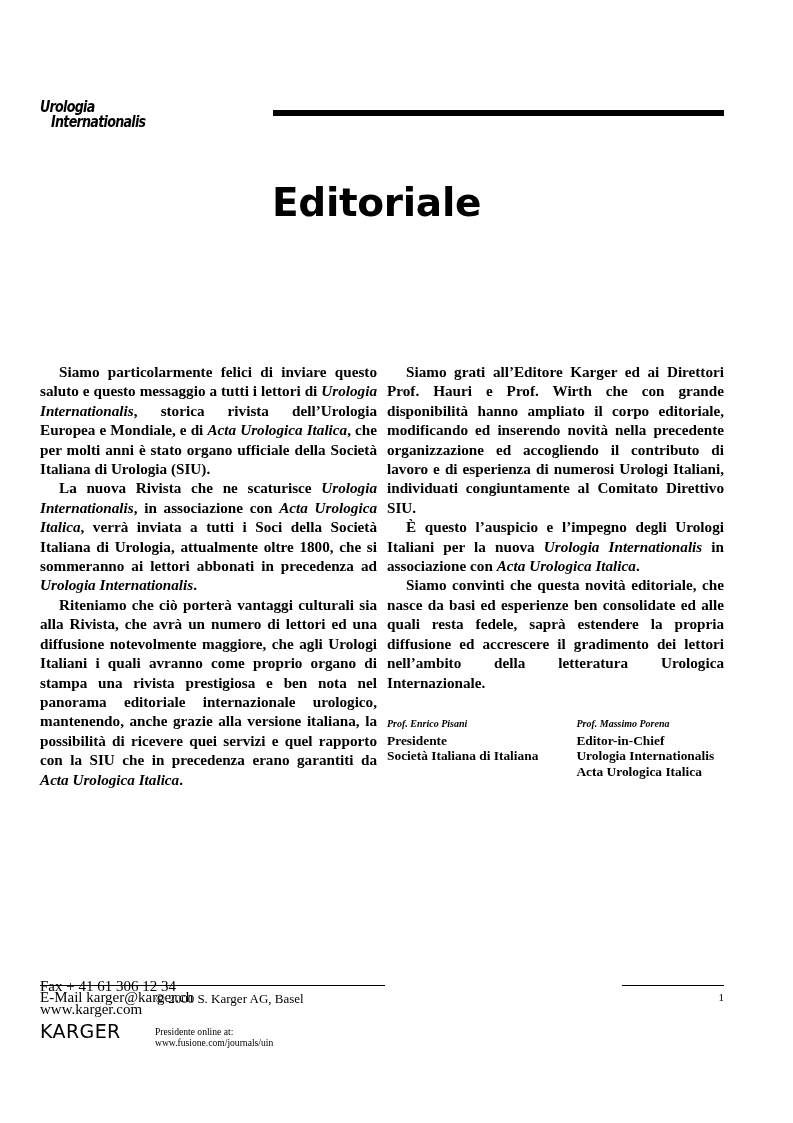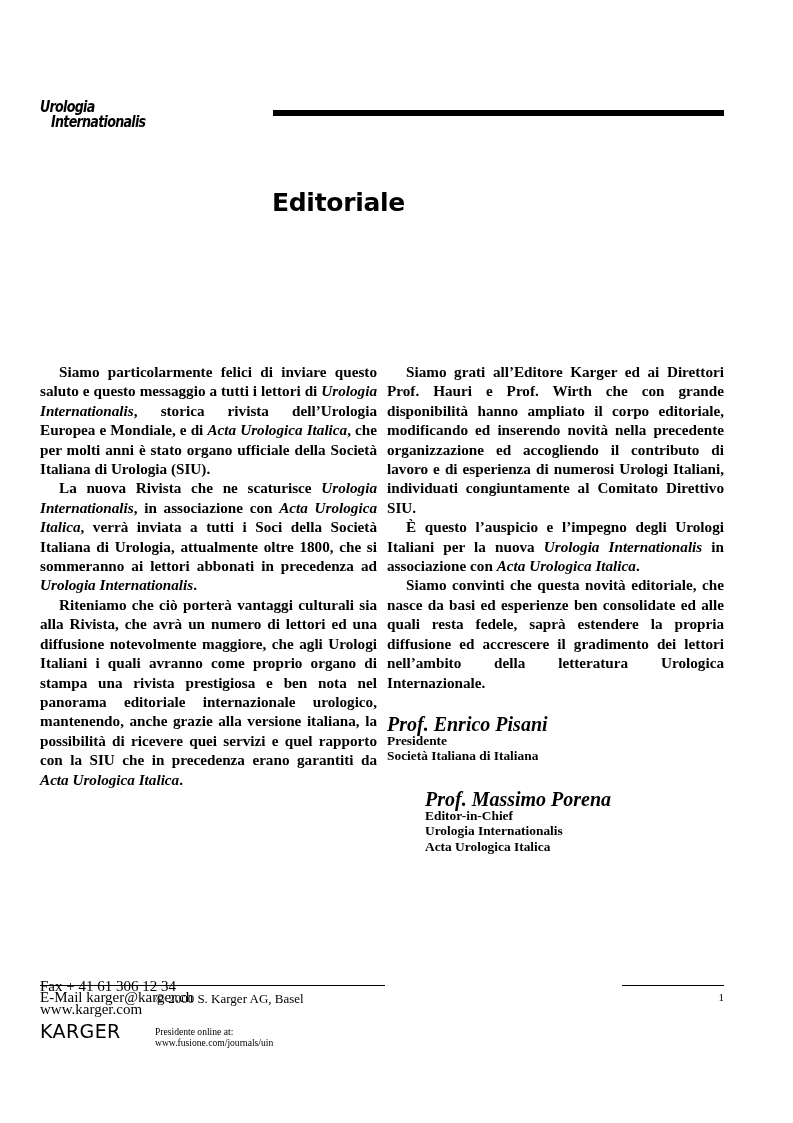--- a/index.html
+++ b/index.html
@@ -47,21 +47,21 @@
     width: 451px;
     height: 6px;
     background: #000000;
   }
   .page-title {
     position: absolute;
     left: 272px;
     top: 186px;
     font-family: "DejaVu Sans", sans-serif;
     font-weight: bold;
-    font-size: 25px;
+    font-size: 39px;
     letter-spacing: -0.3px;
     line-height: 34px;
     white-space: nowrap;
   }
 
   
   .columns {
     position: absolute;
     left: 40px;
     top: 362px;
@@ -92,25 +92,24 @@
     margin-top: 23px;
     overflow: hidden;
   }
   .sig {
     float: left;
     font-size: 13.4px;
     line-height: 15.4px;
   }
   .sig-second {
     margin-left: 38px;
-    margin-top: 26px;
   }
   .sig-name {
     font-style: italic;
-    font-size: 20px;
+    font-size: 10px;
     line-height: 18px;
     white-space: nowrap;
   }
   .sig-line {
     white-space: nowrap;
   }
 
   
   .footer-rule-left {
     position: absolute;

